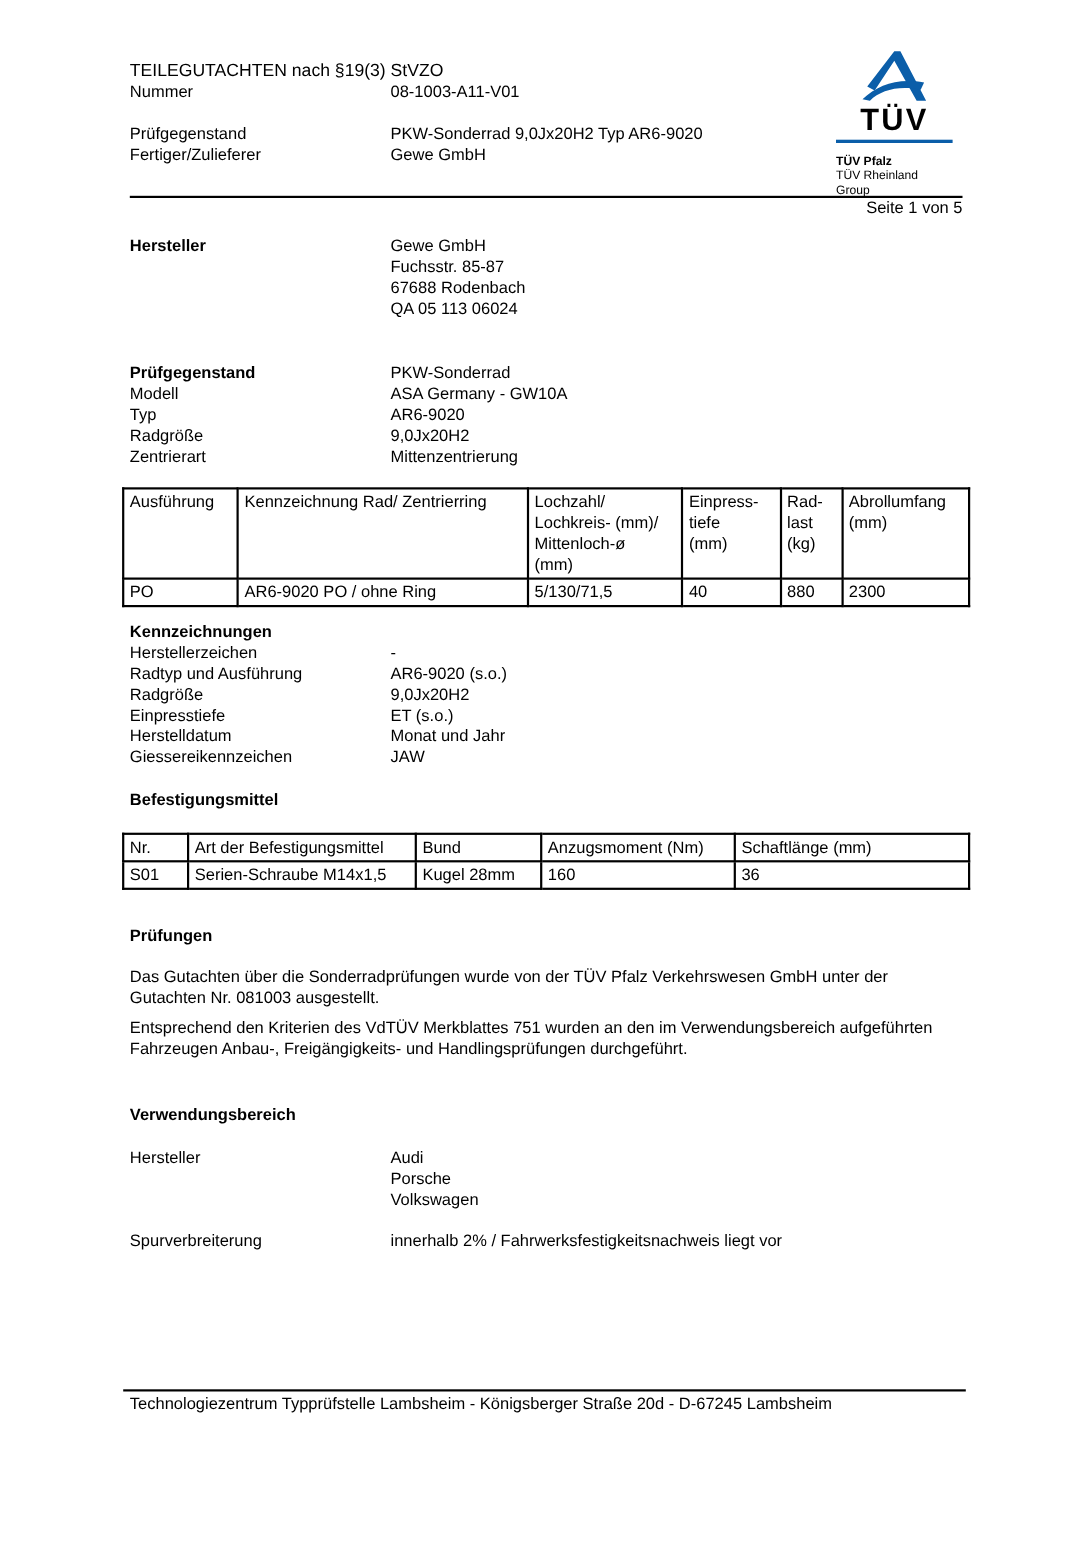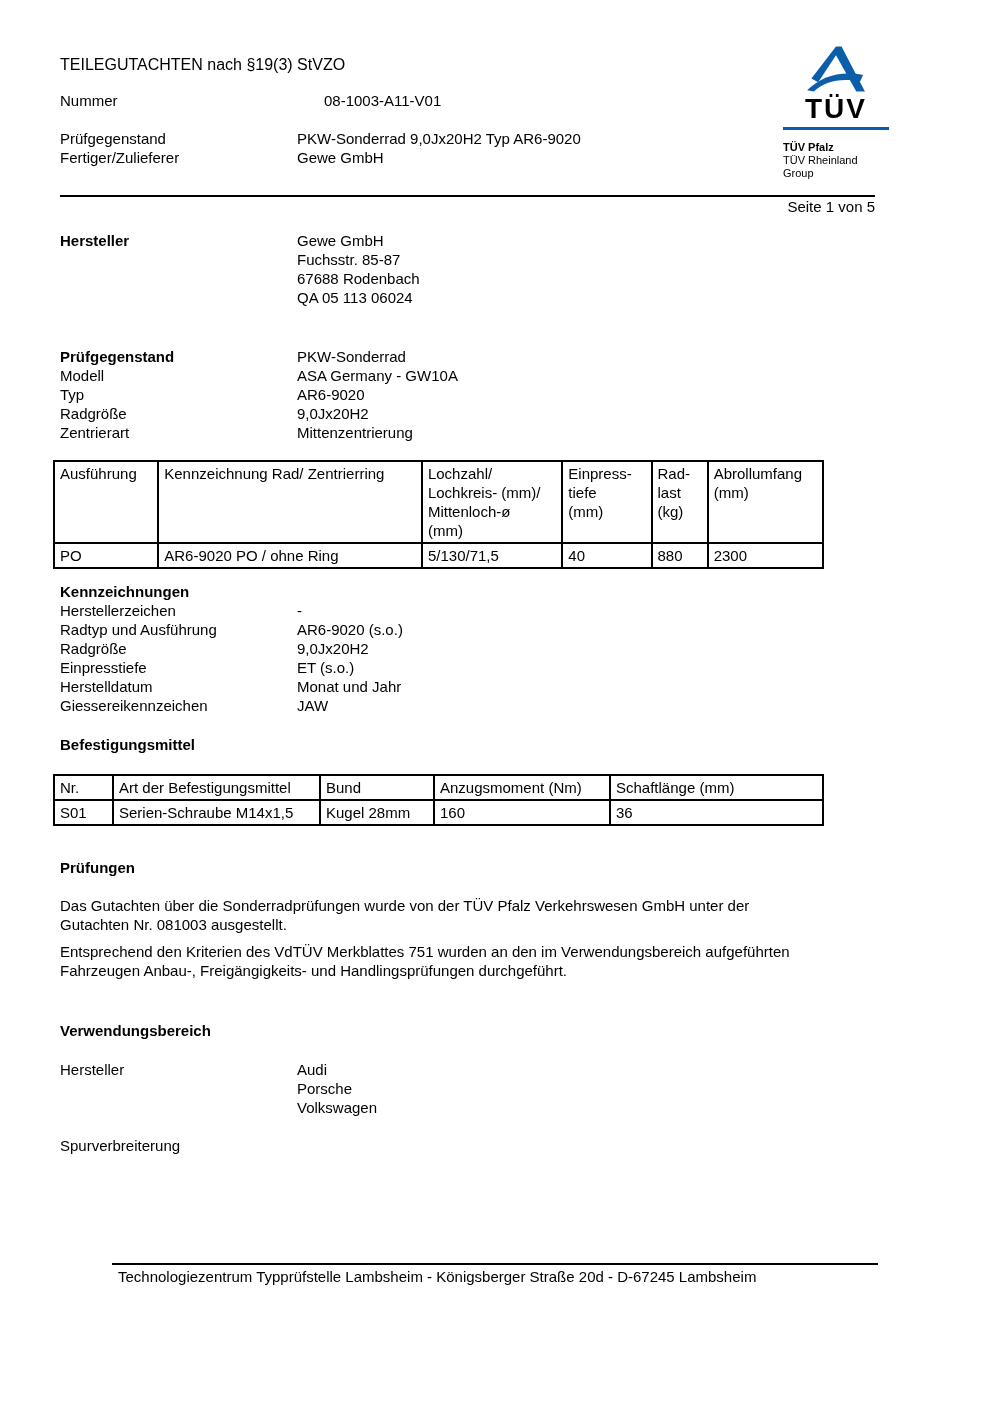--- a/index.html
+++ b/index.html
@@ -5,21 +5,21 @@
   html,body { margin:0; padding:0; background:#ffffff; }
   .page {
     position:relative;
     width:992px; height:1404px;
     background:#ffffff;
     font-family:"Liberation Sans", sans-serif;
     font-size:15px; line-height:19px;
     color:#000;
     overflow:hidden;
   }
-  .content { padding:55px 117px 0 60px; }
+  .content { padding:55px 117px 0 118px; }
   .title { font-size:16px; }
   .kv { display:flex; }
   .kv .lbl { flex:0 0 237px; }
   .kv .val { flex:1 1 auto; }
   .bold { font-weight:bold; }
   .rule-top { height:0; border-top:2px solid #000; margin-top:28px; }
   .page-num { text-align:right; }
 
   table { border-collapse:collapse; table-layout:fixed; margin-left:-7px; }
   th, td {
@@ -27,21 +27,21 @@
     padding:2px 5px 2px 5px;
     vertical-align:top;
     text-align:left;
     font-weight:normal;
     font-size:15px; line-height:19px;
     white-space:pre-line;
     overflow:hidden;
   }
 
   
-  .logo { position:absolute; left:783px; top:46px; width:106px; }
+  .logo { position:absolute; left:760px; top:46px; width:106px; }
   .logo .tri { display:block; margin:0 auto; }
   .tuv-word { text-align:center; font-size:28px; line-height:28px; font-weight:bold; letter-spacing:2px; margin-top:1px; }
   .logo-rule { height:3px; margin-top:4px; }
   .logo-sub1 { margin-top:11px; font-size:11px; line-height:13px; font-weight:bold; text-align:left; }
   .logo-sub2 { font-size:11px; line-height:13px; text-align:left; }
 
   
   .footer {
     position:absolute; left:112px; top:1263px; width:766px;
     border-top:2px solid #000;
@@ -63,21 +63,21 @@
     <div class="tuv-word">TÜV</div>
     <div class="logo-rule" style="background:#0b5ea9;"></div>
     <div class="logo-sub1">TÜV Pfalz</div>
     <div class="logo-sub2">TÜV Rheinland Group</div>
   </div>
 
   <div class="content">
 
     <div class="title">TEILEGUTACHTEN nach §19(3) StVZO</div>
 
-    <div class="kv" style="margin-top:17px;gap:27px;">
+    <div class="kv" style="">
       <div class="lbl">Nummer</div>
       <div class="val">08-1003-A11-V01</div>
     </div>
     <div class="kv" style="margin-top:19px;">
       <div class="lbl">Prüfgegenstand</div>
       <div class="val">PKW-Sonderrad 9,0Jx20H2 Typ AR6-9020</div>
     </div>
     <div class="kv">
       <div class="lbl">Fertiger/Zulieferer</div>
       <div class="val">Gewe GmbH</div>
@@ -222,20 +222,21 @@
       <div class="lbl">Hersteller</div>
       <div class="val">
         <div>Audi</div>
         <div>Porsche</div>
         <div>Volkswagen</div>
       </div>
     </div>
 
     <div class="kv" style="margin-top:19px;">
       <div class="lbl">Spurverbreiterung</div>
+      <div class="val">innerhalb 2% / Fahrwerksfestigkeitsnachweis liegt vor</div>
     </div>
   </div>
 
   <div class="footer">
     <div class="ftxt">Technologiezentrum Typprüfstelle Lambsheim - Königsberger Straße 20d - D-67245 Lambsheim</div>
   </div>
 
 </div>
 
 </body></html>

